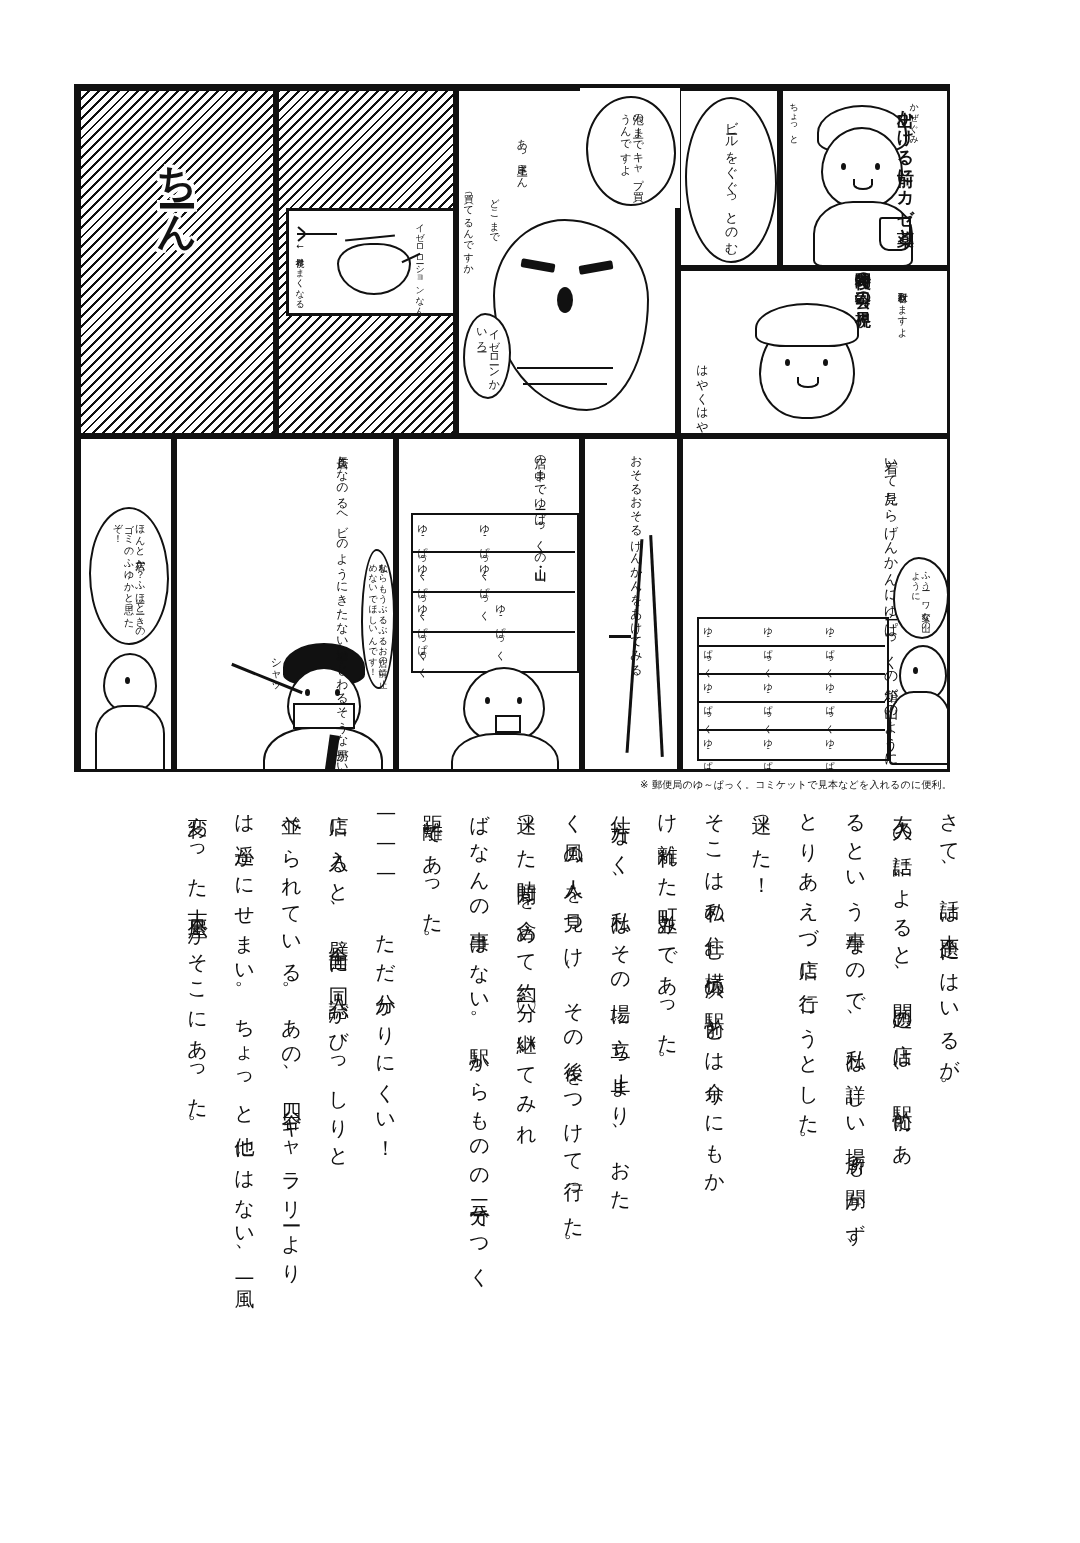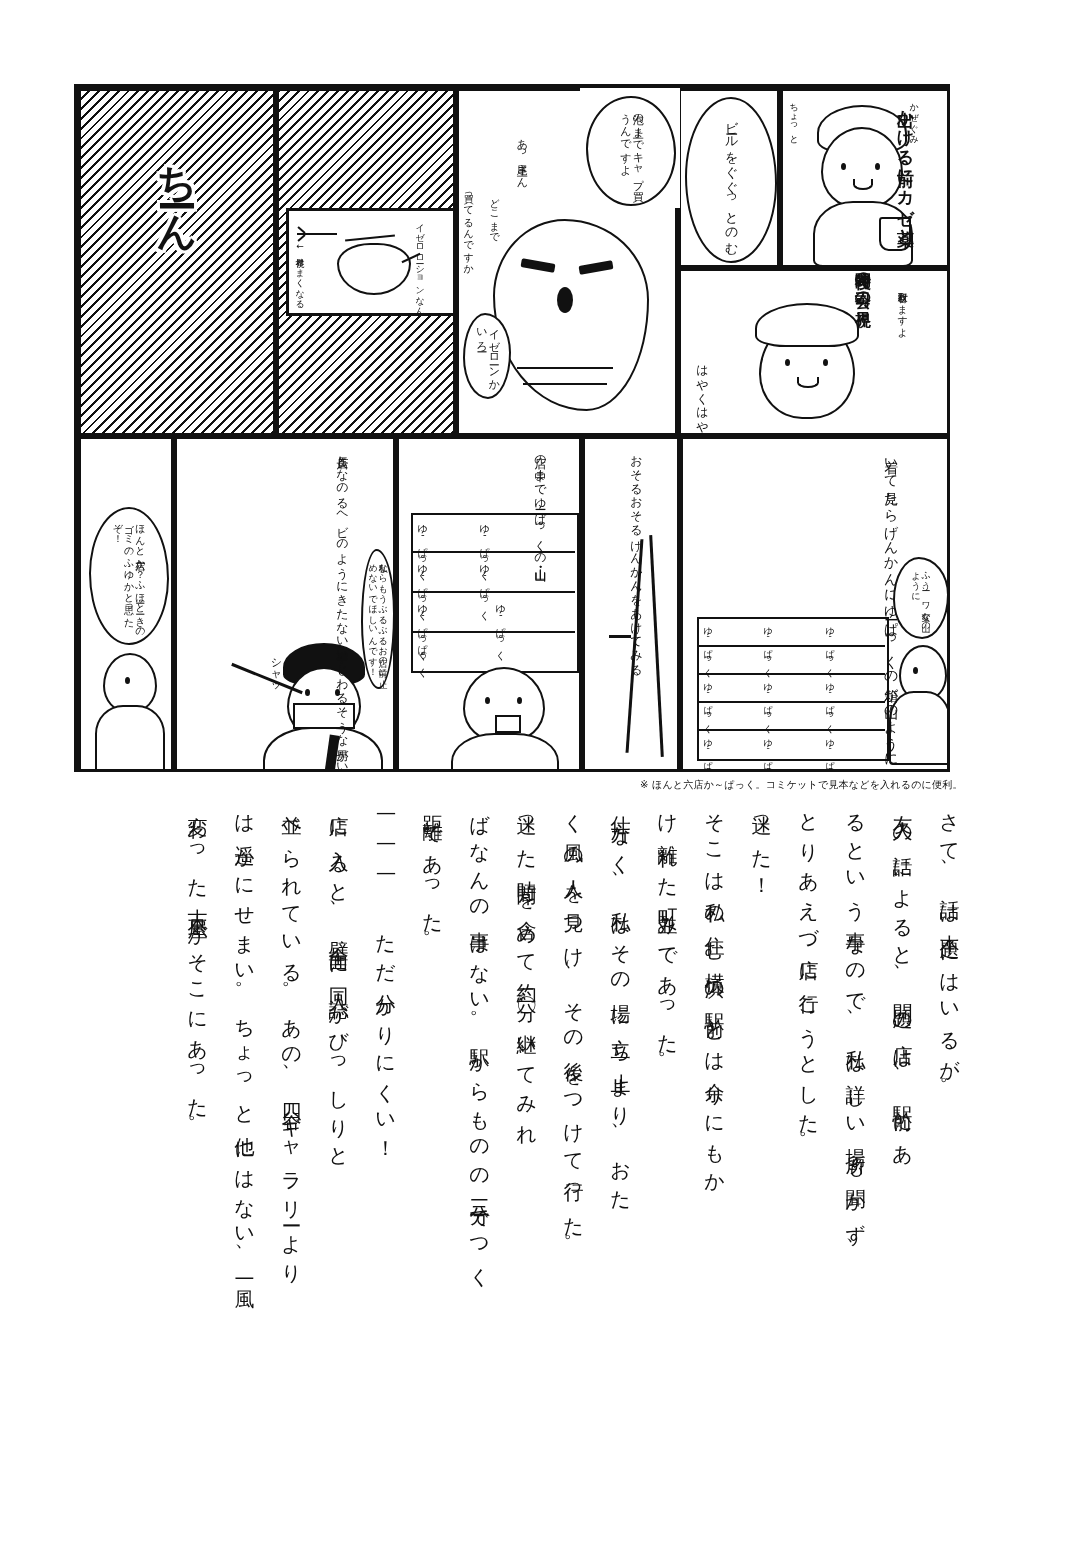--- a/index.html
+++ b/index.html
@@ -421,21 +421,21 @@
       <div class="blob" style="left:22px; top:214px; width:50px; height:56px;"></div>
       <div class="blob" style="left:14px; top:266px; width:66px; height:68px; border-radius:40% 40% 0 0 / 40% 40% 0 0;"></div>
       <div class="eye" style="left:44px; top:238px;"></div>
       <div class="cloud" style="left:8px; top:68px; width:80px; height:138px;">
         <span class="vtext" style="font-size:10px;">ほんと六店か？ふほーとーきのゴミのふゆかと思ったぞ！</span>
       </div>
     </div>
 
   </div>
 
-  <div id="footnote">※ ほんと六店か～ぱっく。コミケットで見本などを入れるのに便利。</div>
+  <div id="footnote">※ 郵便局のゆ～ぱっく。コミケットで見本などを入れるのに便利。</div>
 
   <div id="prose">
     <div class="prose-col">さて、話は本題にはいるが。</div>
     <div class="prose-col">友人の話によると、問題の店は、駅前にあ</div>
     <div class="prose-col">るという事なので、私は詳しい場所も聞かず、</div>
     <div class="prose-col">とりあえづ店に行こうとした。</div>
     <div class="prose-col">迷った！</div>
     <div class="prose-col">そこは私の住む横浜の駅前とは余りにもか</div>
     <div class="prose-col">け離れた町並みであった。</div>
     <div class="prose-col">仕方なく、私はその場に立ち止まり、おた</div>

